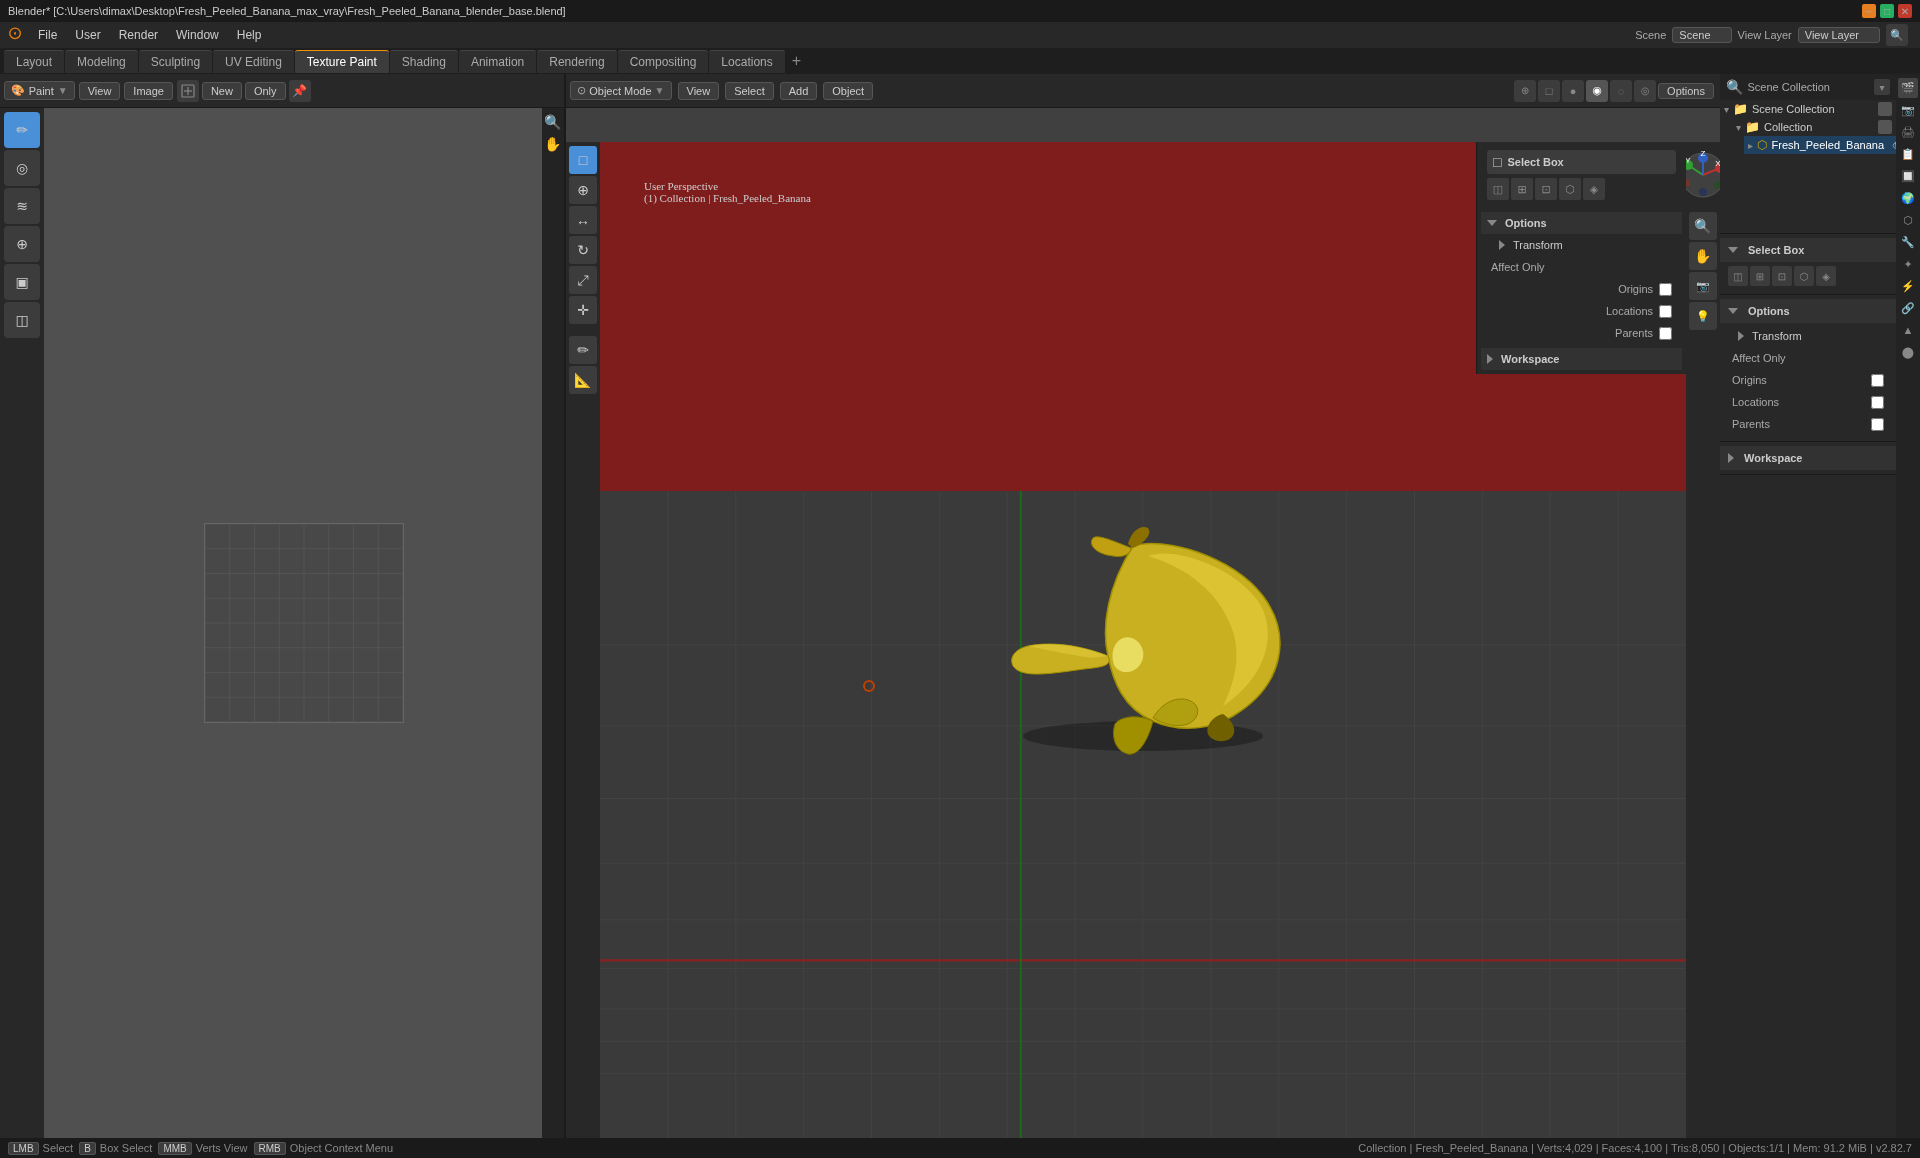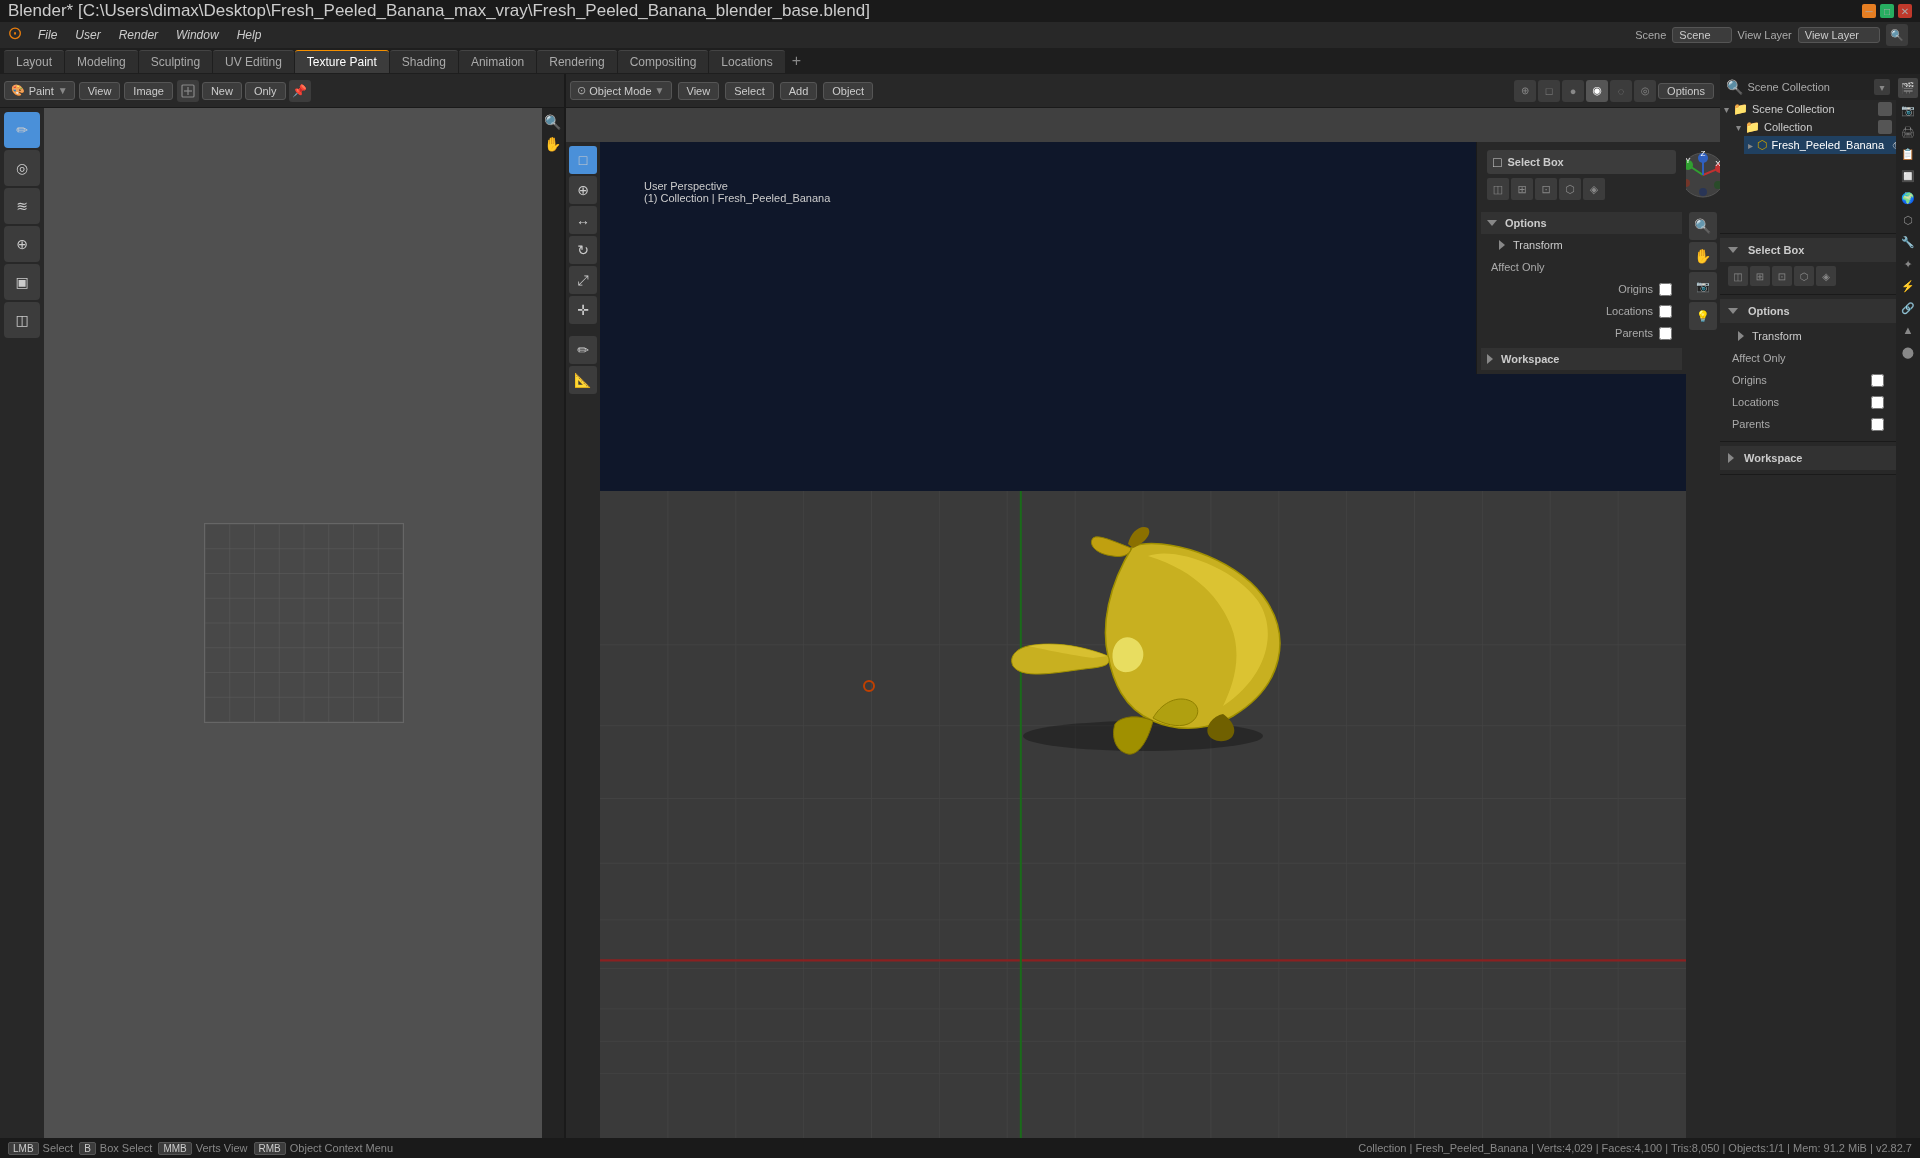--- a/index.html
+++ b/index.html
@@ -20,21 +20,21 @@
       height: 22px;
       background: #1a1a1a;
       display: flex;
       align-items: center;
       justify-content: space-between;
       padding: 0 8px;
       position: absolute;
       top: 0;
       z-index: 100;
     }
-    #titlebar-title { color: #ccc; font-size: 17px; }
+    #titlebar-title { color: #ccc; font-size: 11px; }
     #titlebar-controls { display: flex; gap: 4px; }
     .titlebar-btn {
       width: 14px; height: 14px;
       border-radius: 2px;
       background: #555;
       display: flex; align-items: center; justify-content: center;
       font-size: 10px; color: #aaa; cursor: pointer;
     }
     .titlebar-btn.close { background: #c0392b; }
     .titlebar-btn.max { background: #27ae60; }
@@ -52,21 +52,20 @@
       top: 22px;
       z-index: 99;
       gap: 2px;
     }
     .menu-item {
       padding: 2px 8px;
       color: #ccc;
       font-size: 12px;
       cursor: pointer;
       border-radius: 3px;
-      font-style: italic;
     }
 
     
     #workspacetabs {
       width: 100%;
       height: 26px;
       background: #1e1e1e;
       display: flex;
       align-items: center;
       position: absolute;
@@ -191,22 +190,23 @@
       gap: 2px;
     }
 
     
     #view3d {
       position: absolute;
       top: 34px;
       left: 34px;
       right: 34px;
       bottom: 0;
-      background: #0f172a;
+      background: #7f1d1d;
       overflow: hidden;
+      font-family: Liberation Serif, serif;
     }
 
     
     #banana-container {
       position: absolute;
       top: 50%;
       left: 50%;
       transform: translate(-50%, -55%);
       width: 380px;
       height: 280px;

